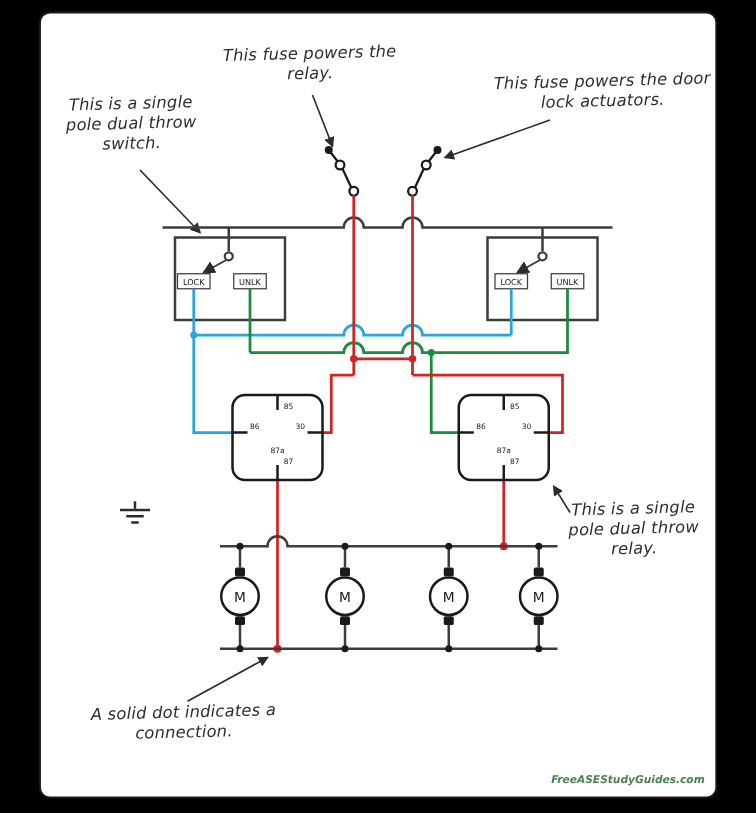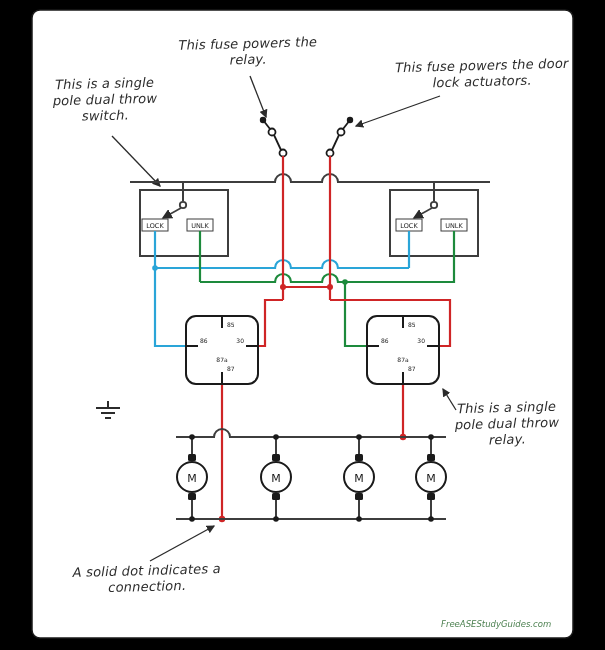--- a/index.html
+++ b/index.html
@@ -1,21 +1,21 @@
 <!DOCTYPE html>
 <html><head>
 <meta charset="utf-8">
 <style>
   html,body{margin:0;padding:0;background:#000;}
   .stage{position:relative;width:605px;height:650px;background:#000;overflow:hidden;
          font-family:"DejaVu Sans",sans-serif;}
   .stage svg{position:absolute;left:0;top:0;display:block;}
   .note{position:absolute;font-style:italic;font-size:13px;line-height:1.22;color:#2d2d2d;
         text-align:center;transform:rotate(-1.5deg);letter-spacing:.2px;}
-  .watermark{position:absolute;left:441px;top:619px;font-size:8.5px;font-style:italic;color:#4c8050;}
+  .watermark{position:absolute;left:441px;top:619px;font-size:8.5px;font-style:italic;color:#4c8050;font-weight:bold;}
   text{font-family:"DejaVu Sans",sans-serif;}
 </style>
 </head>
 <body>
 
 <div class="stage">
 
   <svg width="605" height="650" viewBox="0 0 605 650">
     <defs>
       <marker id="arr" viewBox="0 0 10 10" refX="8.5" refY="5" markerWidth="6.5" markerHeight="6.5" orient="auto">

